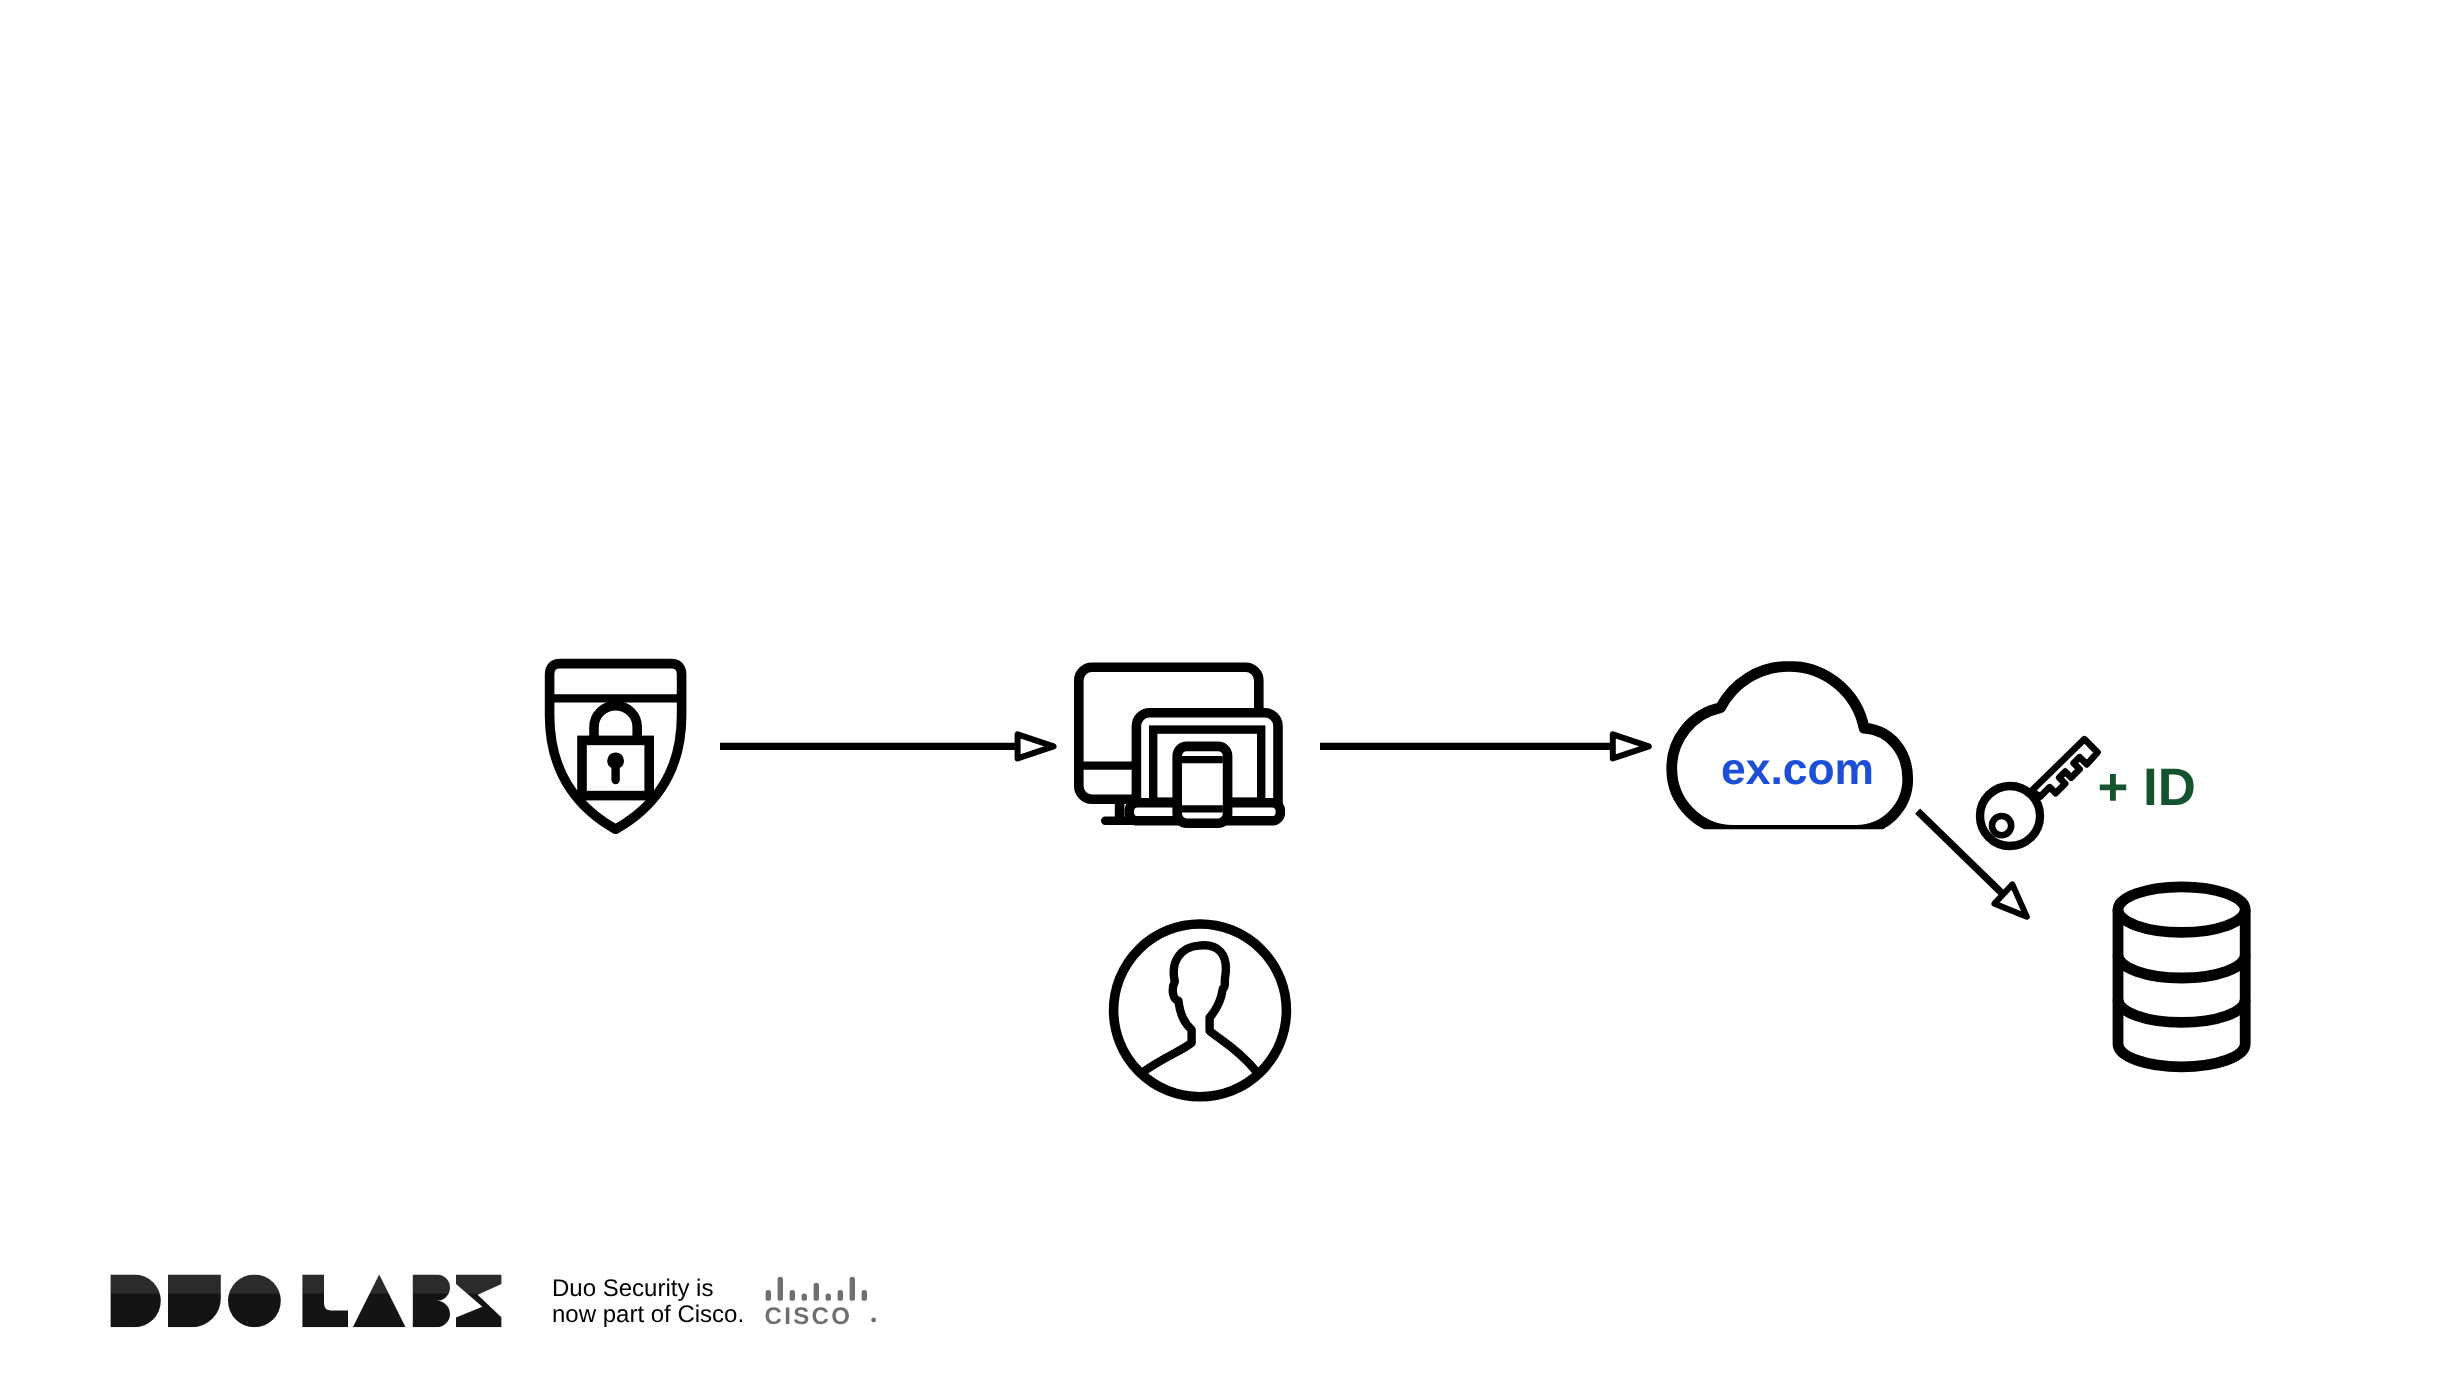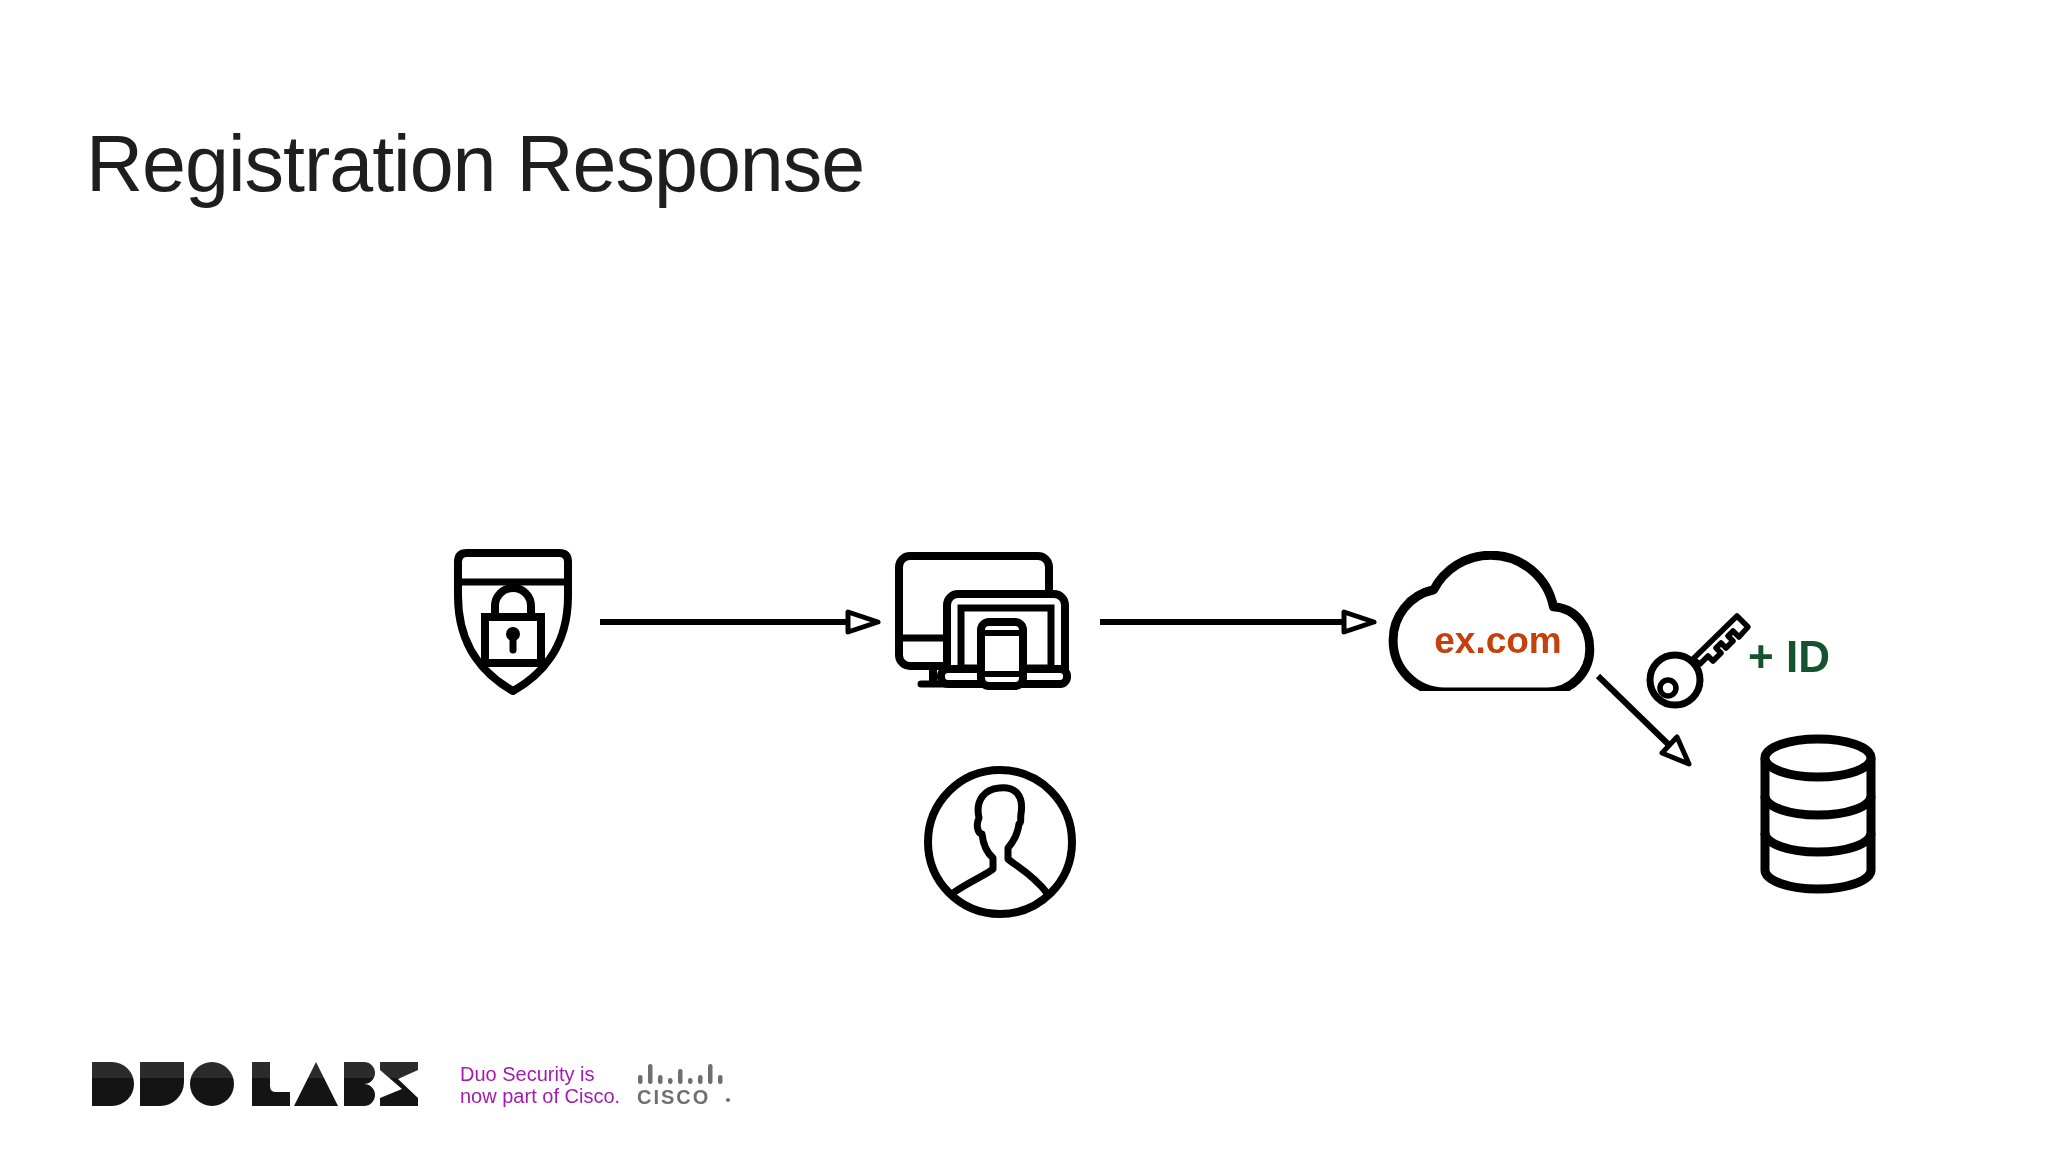--- a/index.html
+++ b/index.html
@@ -17,54 +17,53 @@
     font-size:79px;
     font-weight:300;
     letter-spacing:-1px;
     color:#1e1e1e;
     white-space:nowrap;
   }
 
   .cloud-label{
     left:1408px;top:620px;width:180px;
     text-align:center;
-    font-size:37px;font-weight:bold;color:#c2410c;
+    font-size:37px;font-weight:bold;color:#1d4ed8;
     letter-spacing:0px;
   }
 
   .key-id-label{
     left:1748px;top:632px;
     font-size:44px;font-weight:bold;color:#14532d;
     white-space:nowrap;
   }
 
   .footer-tagline{
     left:460px;top:1063px;
     font-size:20px;line-height:22px;
-    color:#a21caf;
+    color:#000000;
   }
 
   .cisco-word{
     left:637px;top:1086px;width:86px;
     font-size:20px;font-weight:bold;letter-spacing:2px;
     color:#6f6f6f;white-space:nowrap;
   }
   .cisco-dot{
     left:726px;top:1098px;width:4px;height:4px;
     background:#6f6f6f;border-radius:50%;
   }
 
   svg{display:block;}
 </style>
 </head>
 <body>
 
 <div class="slide">
 
-  <div class="abs title">Registration Response</div>
 
   <svg class="abs" style="left:448px;top:544px;" width="130" height="156" viewBox="0 0 130 156">
     <path d="M10 18 Q10 9 19 9 H111 Q120 9 120 18 V52 C120 104 92 132 65 147 C38 132 10 104 10 52 Z" fill="#ffffff" stroke="#000" stroke-width="8" stroke-linejoin="round"></path>
     <path d="M10 38 H120" stroke="#000" stroke-width="7"></path>
     <path d="M47 74 V62 A18 18 0 0 1 83 62 V74" fill="none" stroke="#000" stroke-width="8"></path>
     <rect x="37" y="73" width="56" height="46" fill="#ffffff" stroke="#000" stroke-width="8"></rect>
     <circle cx="65" cy="90" r="7" fill="#000"></circle>
     <path d="M65 92 V106" stroke="#000" stroke-width="7" stroke-linecap="round"></path>
   </svg>
 

